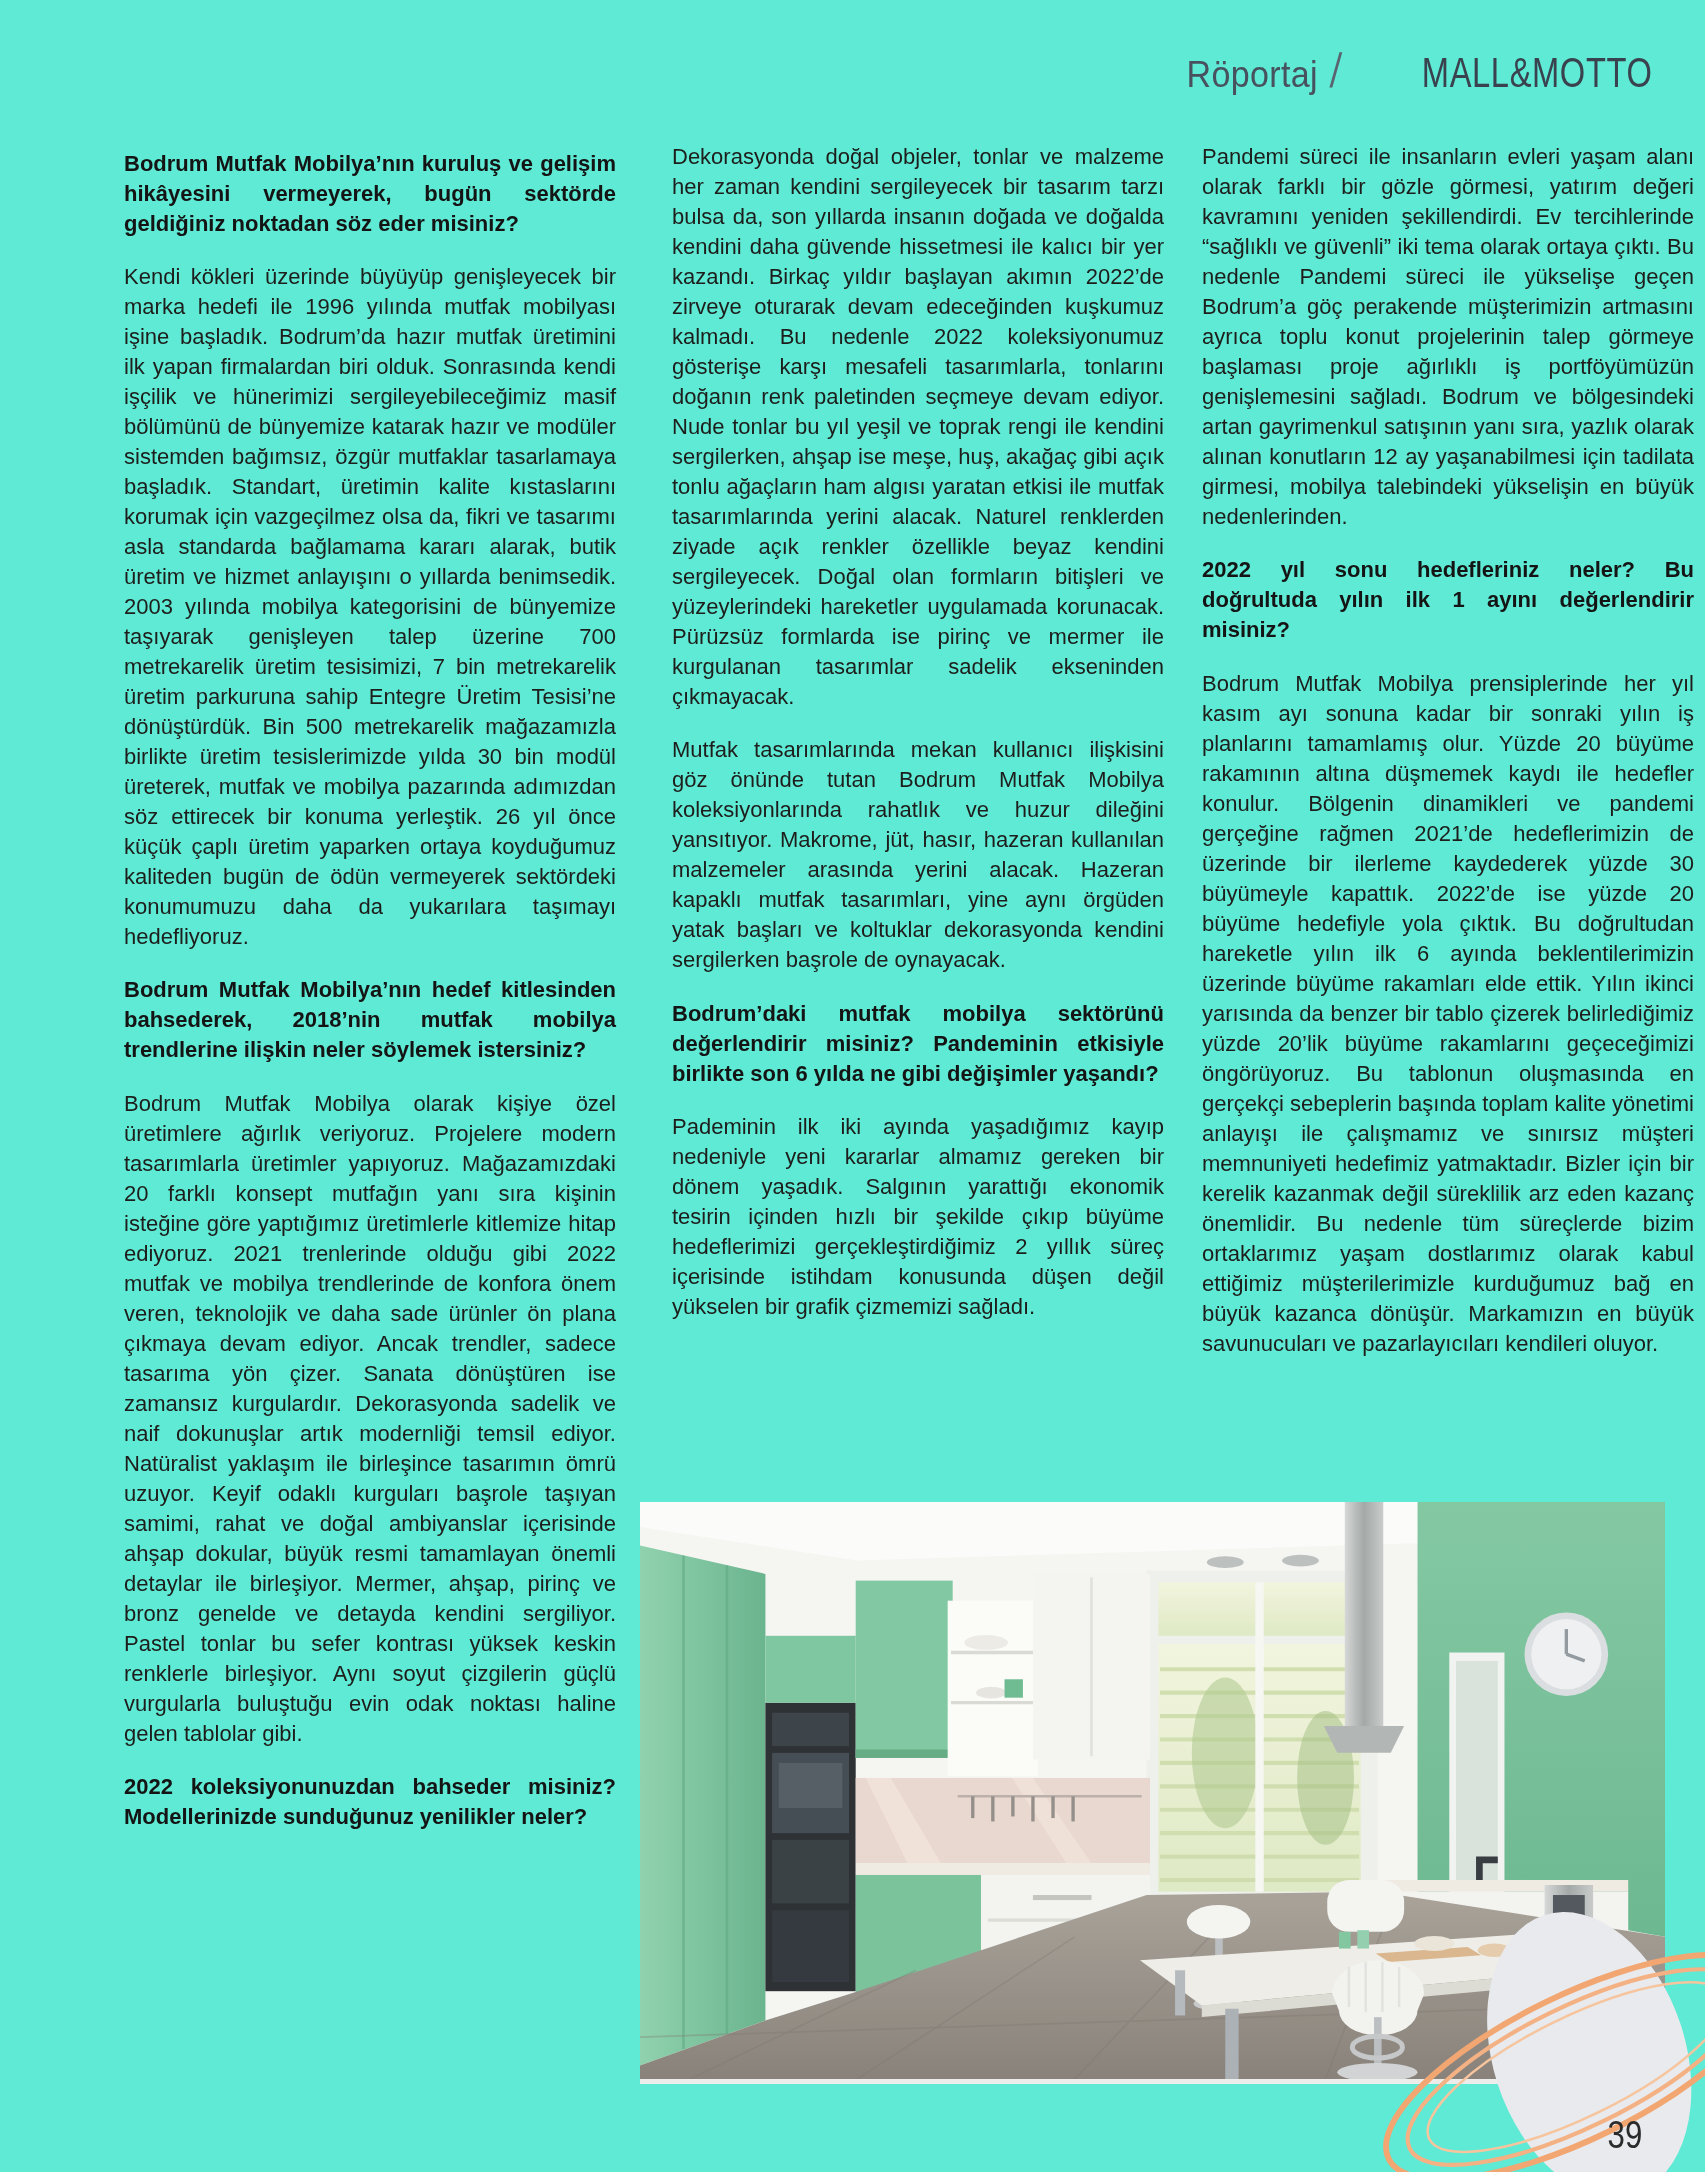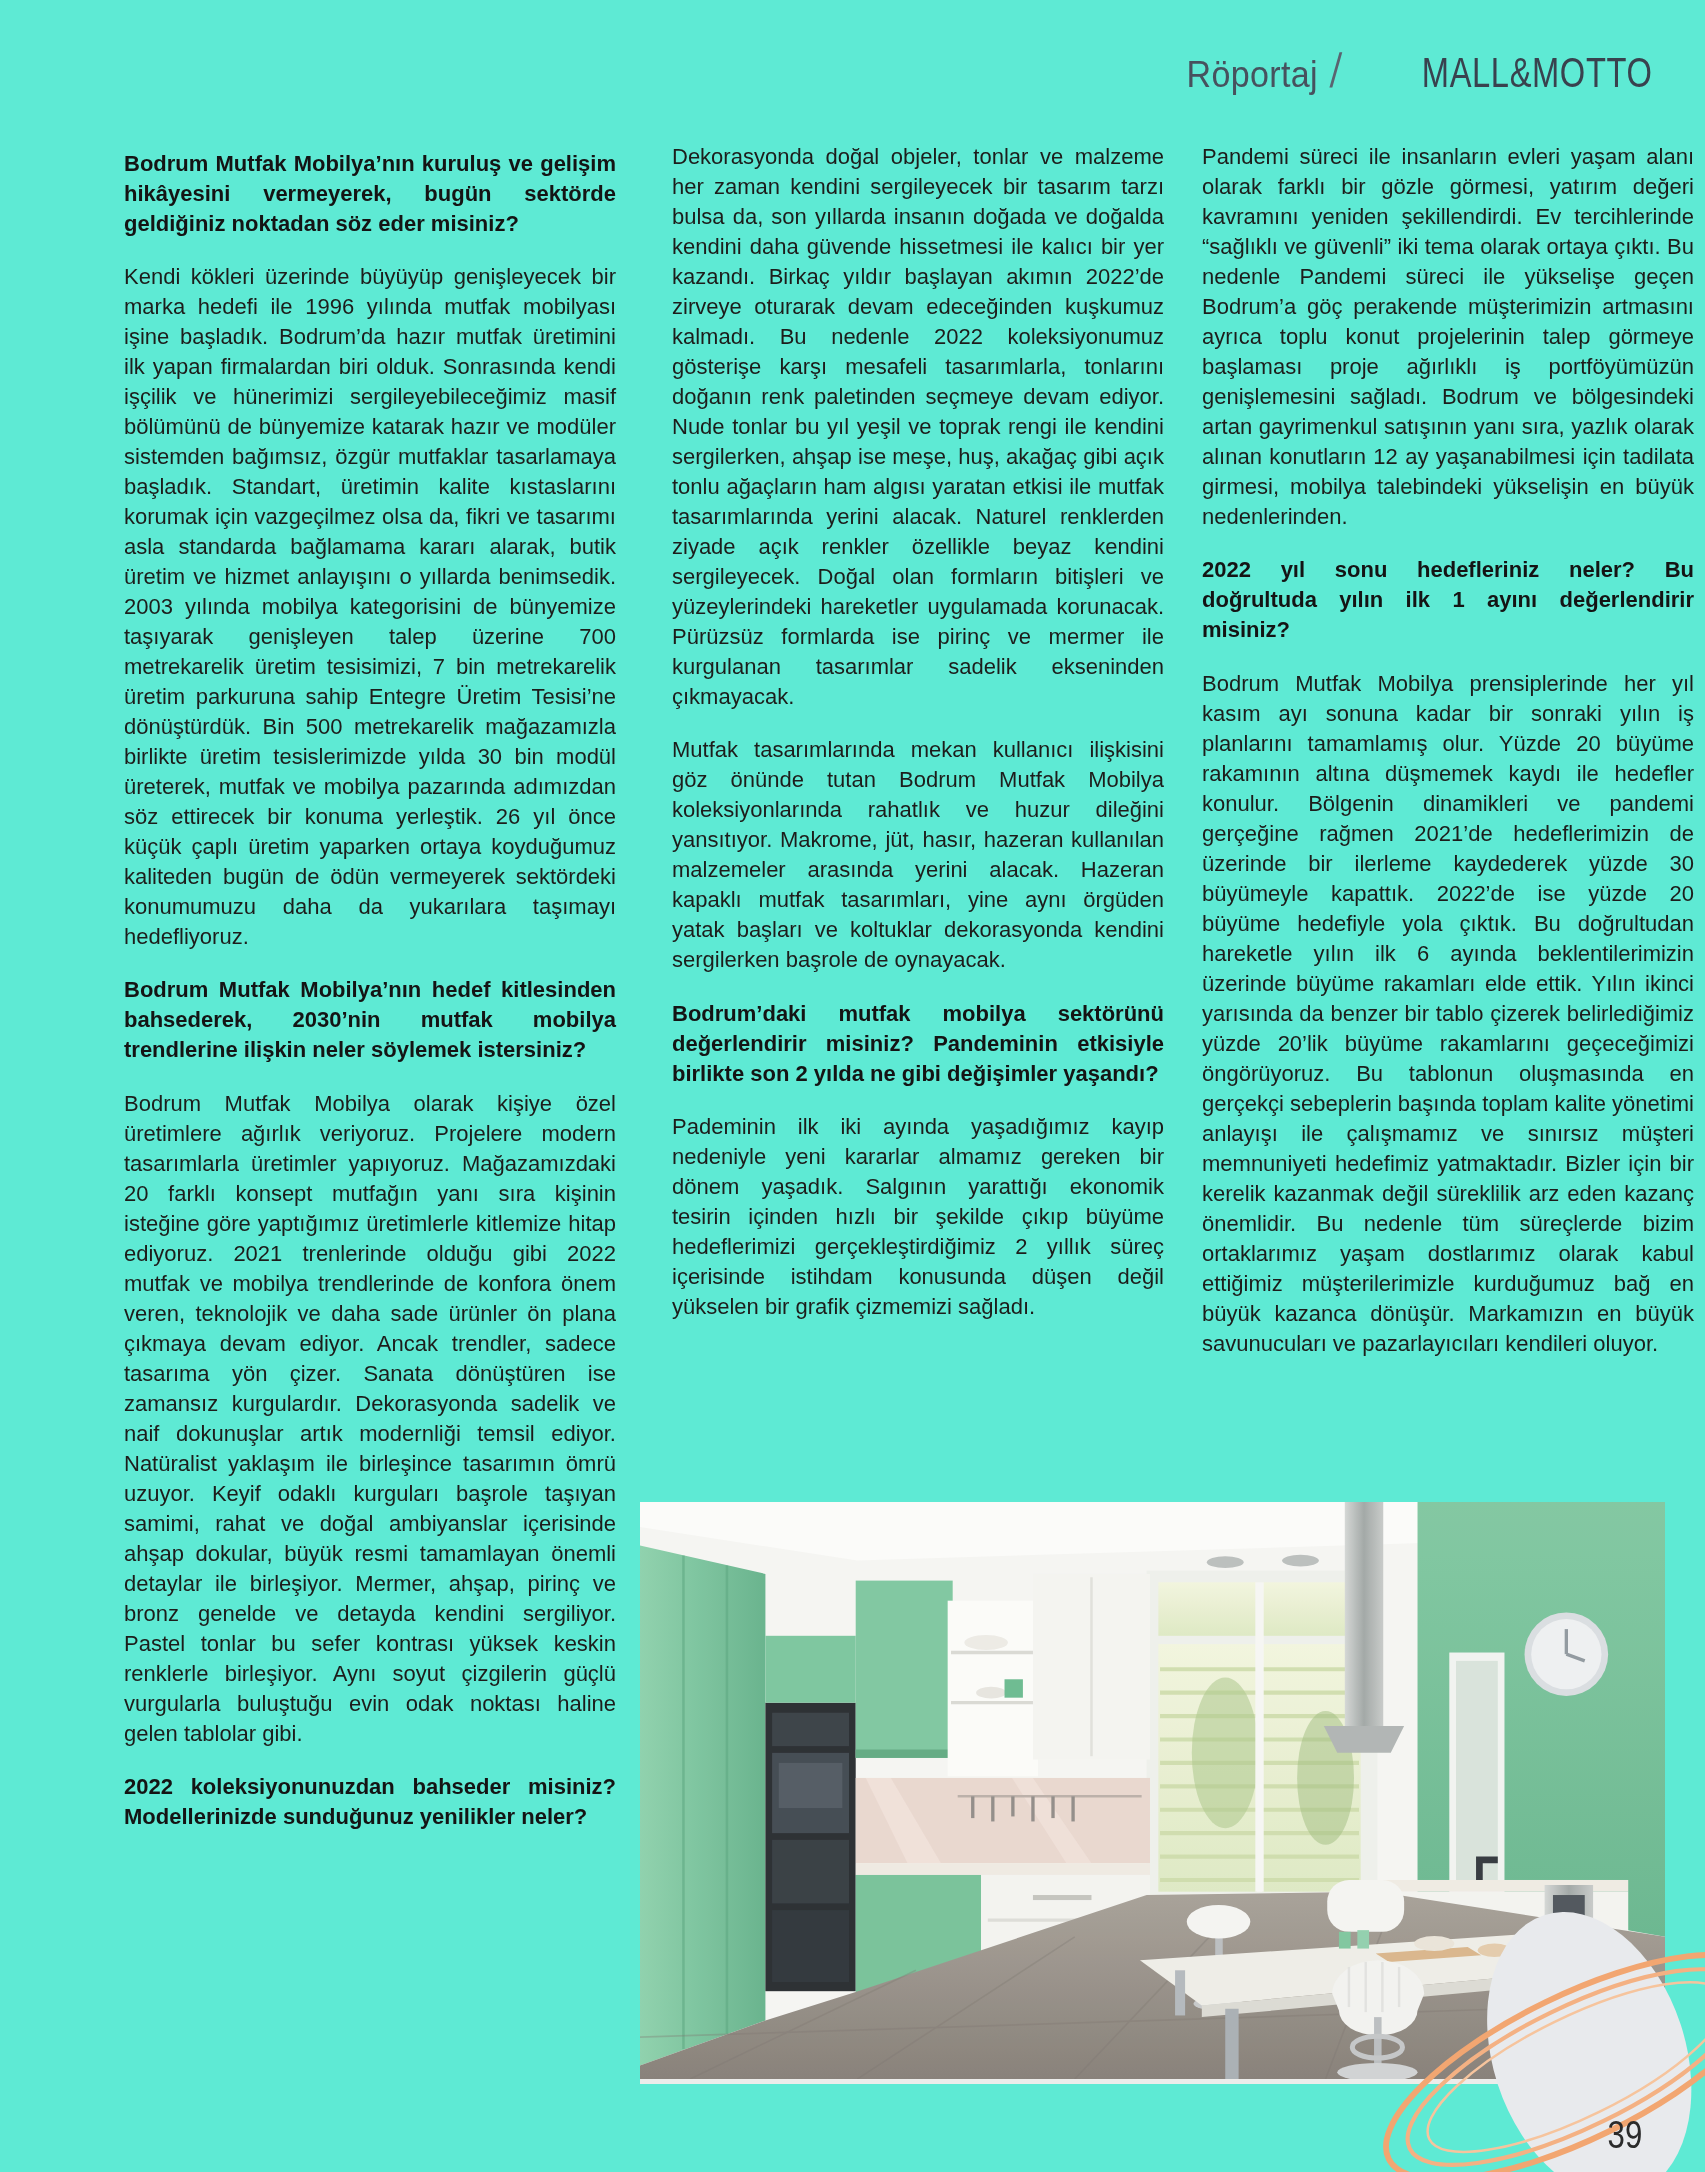--- a/index.html
+++ b/index.html
@@ -71,29 +71,29 @@
 
   <div class="header">
     <span class="section">Röportaj</span>
     <span class="slash">/</span>
     <span class="brand">MALL&amp;MOTTO</span>
   </div>
 
   <div class="col col1">
     <h3>Bodrum Mutfak Mobilya’nın kuruluş ve gelişim hikâyesini vermeyerek, bugün sektörde geldiğiniz noktadan söz eder misiniz?</h3>
     <p>Kendi kökleri üzerinde büyüyüp genişleyecek bir marka hedefi ile 1996 yılında mutfak mobilyası işine başladık. Bodrum’da hazır mutfak üretimini ilk yapan firmalardan biri olduk. Sonrasında kendi işçilik ve hünerimizi sergileyebileceğimiz masif bölümünü de bünyemize katarak hazır ve modüler sistemden bağımsız, özgür mutfaklar tasarlamaya başladık. Standart, üretimin kalite kıstaslarını korumak için vazgeçilmez olsa da, fikri ve tasarımı asla standarda bağlamama kararı alarak, butik üretim ve hizmet anlayışını o yıllarda benimsedik. 2003 yılında mobilya kategorisini de bünyemize taşıyarak genişleyen talep üzerine 700 metrekarelik üretim tesisimizi, 7 bin metrekarelik üretim parkuruna sahip Entegre Üretim Tesisi’ne dönüştürdük. Bin 500 metrekarelik mağazamızla birlikte üretim tesislerimizde yılda 30 bin modül üreterek, mutfak ve mobilya pazarında adımızdan söz ettirecek bir konuma yerleştik. 26 yıl önce küçük çaplı üretim yaparken ortaya koyduğumuz kaliteden bugün de ödün vermeyerek sektördeki konumumuzu daha da yukarılara taşımayı hedefliyoruz.</p>
-    <h3>Bodrum Mutfak Mobilya’nın hedef kitlesinden bahsederek, 2030’nin mutfak mobilya trendlerine ilişkin neler söylemek istersiniz?</h3>
+    <h3>Bodrum Mutfak Mobilya’nın hedef kitlesinden bahsederek, 2018’nin mutfak mobilya trendlerine ilişkin neler söylemek istersiniz?</h3>
     <p>Bodrum Mutfak Mobilya olarak kişiye özel üretimlere ağırlık veriyoruz. Projelere modern tasarımlarla üretimler yapıyoruz. Mağazamızdaki 20 farklı konsept mutfağın yanı sıra kişinin isteğine göre yaptığımız üretimlerle kitlemize hitap ediyoruz. 2021 trenlerinde olduğu gibi 2022 mutfak ve mobilya trendlerinde de konfora önem veren, teknolojik ve daha sade ürünler ön plana çıkmaya devam ediyor. Ancak trendler, sadece tasarıma yön çizer. Sanata dönüştüren ise zamansız kurgulardır. Dekorasyonda sadelik ve naif dokunuşlar artık modernliği temsil ediyor. Natüralist yaklaşım ile birleşince tasarımın ömrü uzuyor. Keyif odaklı kurguları başrole taşıyan samimi, rahat ve doğal ambiyanslar içerisinde ahşap dokular, büyük resmi tamamlayan önemli detaylar ile birleşiyor. Mermer, ahşap, pirinç ve bronz genelde ve detayda kendini sergiliyor. Pastel tonlar bu sefer kontrası yüksek keskin renklerle birleşiyor. Aynı soyut çizgilerin güçlü vurgularla buluştuğu evin odak noktası haline gelen tablolar gibi.</p>
     <h3>2022 koleksiyonunuzdan bahseder misiniz? Modellerinizde sunduğunuz yenilikler neler?</h3>
   </div>
 
   <div class="col col2">
     <p>Dekorasyonda doğal objeler, tonlar ve malzeme her zaman kendini sergileyecek bir tasarım tarzı bulsa da, son yıllarda insanın doğada ve doğalda kendini daha güvende hissetmesi ile kalıcı bir yer kazandı. Birkaç yıldır başlayan akımın 2022’de zirveye oturarak devam edeceğinden kuşkumuz kalmadı. Bu nedenle 2022 koleksiyonumuz gösterişe karşı mesafeli tasarımlarla, tonlarını doğanın renk paletinden seçmeye devam ediyor. Nude tonlar bu yıl yeşil ve toprak rengi ile kendini sergilerken, ahşap ise meşe, huş, akağaç gibi açık tonlu ağaçların ham algısı yaratan etkisi ile mutfak tasarımlarında yerini alacak. Naturel renklerden ziyade açık renkler özellikle beyaz kendini sergileyecek. Doğal olan formların bitişleri ve yüzeylerindeki hareketler uygulamada korunacak. Pürüzsüz formlarda ise pirinç ve mermer ile kurgulanan tasarımlar sadelik ekseninden çıkmayacak.</p>
     <p>Mutfak tasarımlarında mekan kullanıcı ilişkisini göz önünde tutan Bodrum Mutfak Mobilya koleksiyonlarında rahatlık ve huzur dileğini yansıtıyor. Makrome, jüt, hasır, hazeran kullanılan malzemeler arasında yerini alacak. Hazeran kapaklı mutfak tasarımları, yine aynı örgüden yatak başları ve koltuklar dekorasyonda kendini sergilerken başrole de oynayacak.</p>
-    <h3>Bodrum’daki mutfak mobilya sektörünü değerlendirir misiniz? Pandeminin etkisiyle birlikte son 2 yılda ne gibi değişimler yaşandı?</h3>
+    <h3>Bodrum’daki mutfak mobilya sektörünü değerlendirir misiniz? Pandeminin etkisiyle birlikte son 6 yılda ne gibi değişimler yaşandı?</h3>
     <p>Pademinin ilk iki ayında yaşadığımız kayıp nedeniyle yeni kararlar almamız gereken bir dönem yaşadık. Salgının yarattığı ekonomik tesirin içinden hızlı bir şekilde çıkıp büyüme hedeflerimizi gerçekleştirdiğimiz 2 yıllık süreç içerisinde istihdam konusunda düşen değil yükselen bir grafik çizmemizi sağladı.</p>
   </div>
 
   <div class="col col3">
     <p>Pandemi süreci ile insanların evleri yaşam alanı olarak farklı bir gözle görmesi, yatırım değeri kavramını yeniden şekillendirdi. Ev tercihlerinde “sağlıklı ve güvenli” iki tema olarak ortaya çıktı. Bu nedenle Pandemi süreci ile yükselişe geçen Bodrum’a göç perakende müşterimizin artmasını ayrıca toplu konut projelerinin talep görmeye başlaması proje ağırlıklı iş portföyümüzün genişlemesini sağladı. Bodrum ve bölgesindeki artan gayrimenkul satışının yanı sıra, yazlık olarak alınan konutların 12 ay yaşanabilmesi için tadilata girmesi, mobilya talebindeki yükselişin en büyük nedenlerinden.</p>
     <h3>2022 yıl sonu hedefleriniz neler? Bu doğrultuda yılın ilk 1 ayını değerlendirir misiniz?</h3>
     <p>Bodrum Mutfak Mobilya prensiplerinde her yıl kasım ayı sonuna kadar bir sonraki yılın iş planlarını tamamlamış olur. Yüzde 20 büyüme rakamının altına düşmemek kaydı ile hedefler konulur. Bölgenin dinamikleri ve pandemi gerçeğine rağmen 2021’de hedeflerimizin de üzerinde bir ilerleme kaydederek yüzde 30 büyümeyle kapattık. 2022’de ise yüzde 20 büyüme hedefiyle yola çıktık. Bu doğrultudan hareketle yılın ilk 6 ayında beklentilerimizin üzerinde büyüme rakamları elde ettik. Yılın ikinci yarısında da benzer bir tablo çizerek belirlediğimiz yüzde 20’lik büyüme rakamlarını geçeceğimizi öngörüyoruz. Bu tablonun oluşmasında en gerçekçi sebeplerin başında toplam kalite yönetimi anlayışı ile çalışmamız ve sınırsız müşteri memnuniyeti hedefimiz yatmaktadır. Bizler için bir kerelik kazanmak değil süreklilik arz eden kazanç önemlidir. Bu nedenle tüm süreçlerde bizim ortaklarımız yaşam dostlarımız olarak kabul ettiğimiz müşterilerimizle kurduğumuz bağ en büyük kazanca dönüşür. Markamızın en büyük savunucuları ve pazarlayıcıları kendileri oluyor.</p>
   </div>
 
   <div class="photo">

